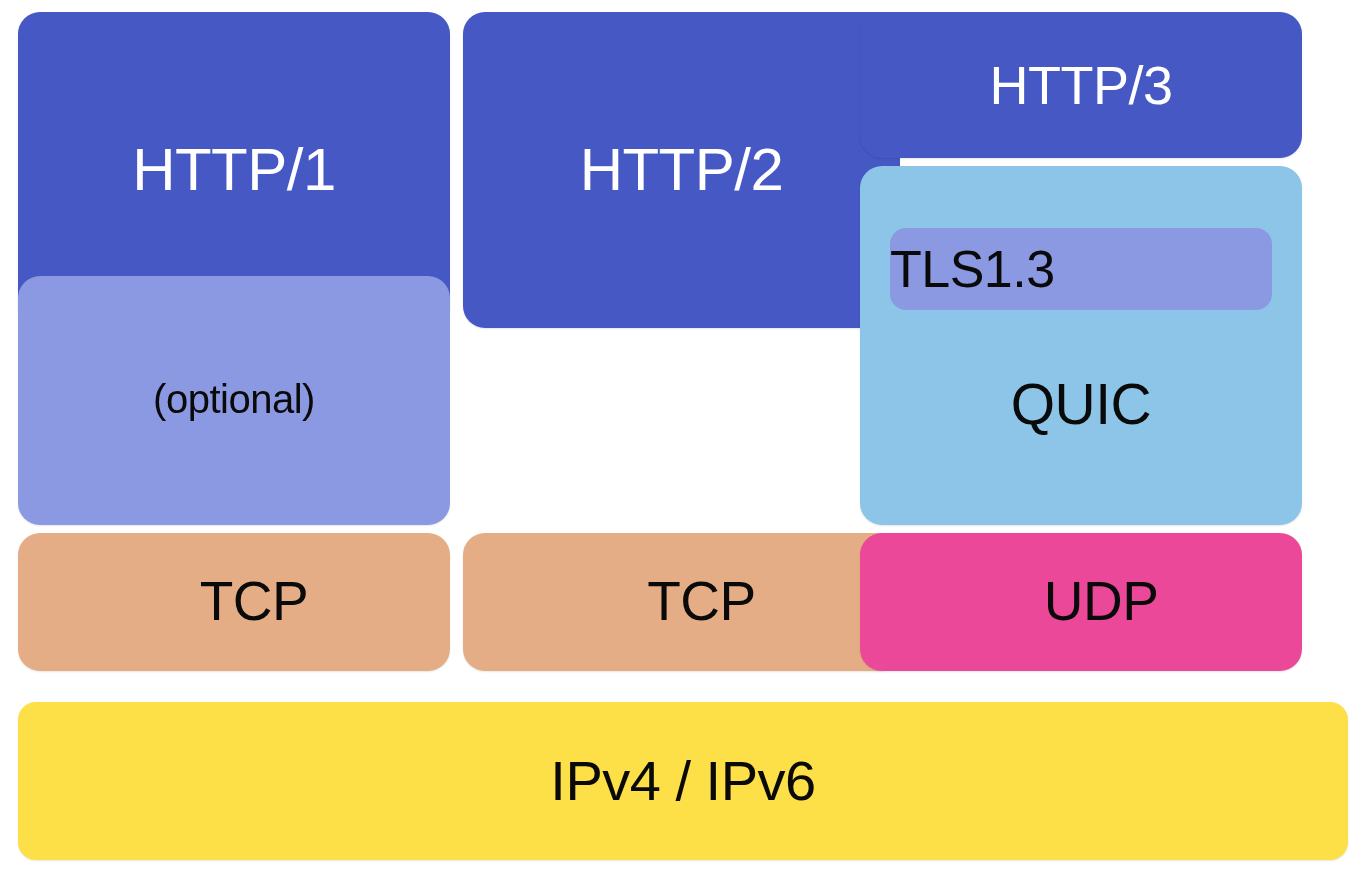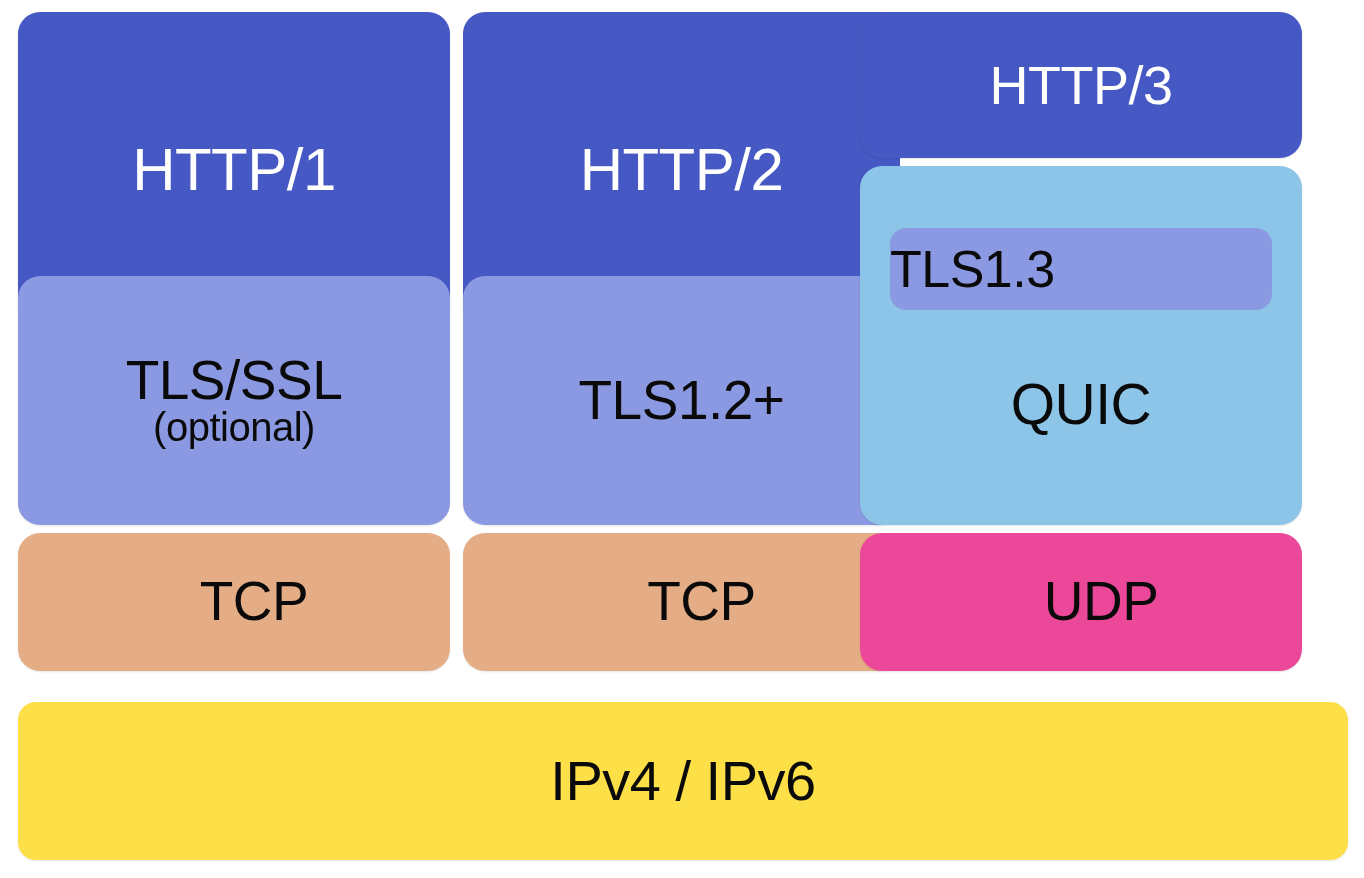--- a/index.html
+++ b/index.html
@@ -119,36 +119,32 @@
 <body>
 
 <div id="diagram">
 
   <div class="box col-1 row-app c-app t-app">
     <span class="label">HTTP/1</span>
   </div>
 
   <div class="box col-1 row-sec c-tls t-tls">
     <span class="label">
-      <span>TLS/SSL</span>
       <span class="sub">(optional)</span>
     </span>
   </div>
 
   <div class="box col-1 row-trans c-tcp t-trans">
     <span class="label">TCP</span>
   </div>
 
   <div class="box col-2 row-app c-app t-app">
     <span class="label">HTTP/2</span>
   </div>
 
-  <div class="box col-2 row-sec c-tls t-tls">
-    <span class="label">TLS1.2+</span>
-  </div>
 
   <div class="box col-2 row-trans c-tcp t-trans">
     <span class="label">TCP</span>
   </div>
 
   <div class="box col-3 row-app-3 c-app t-app-sm">
     <span class="label">HTTP/3</span>
   </div>
 
   <div class="box col-3 row-sec-3 c-quic">

